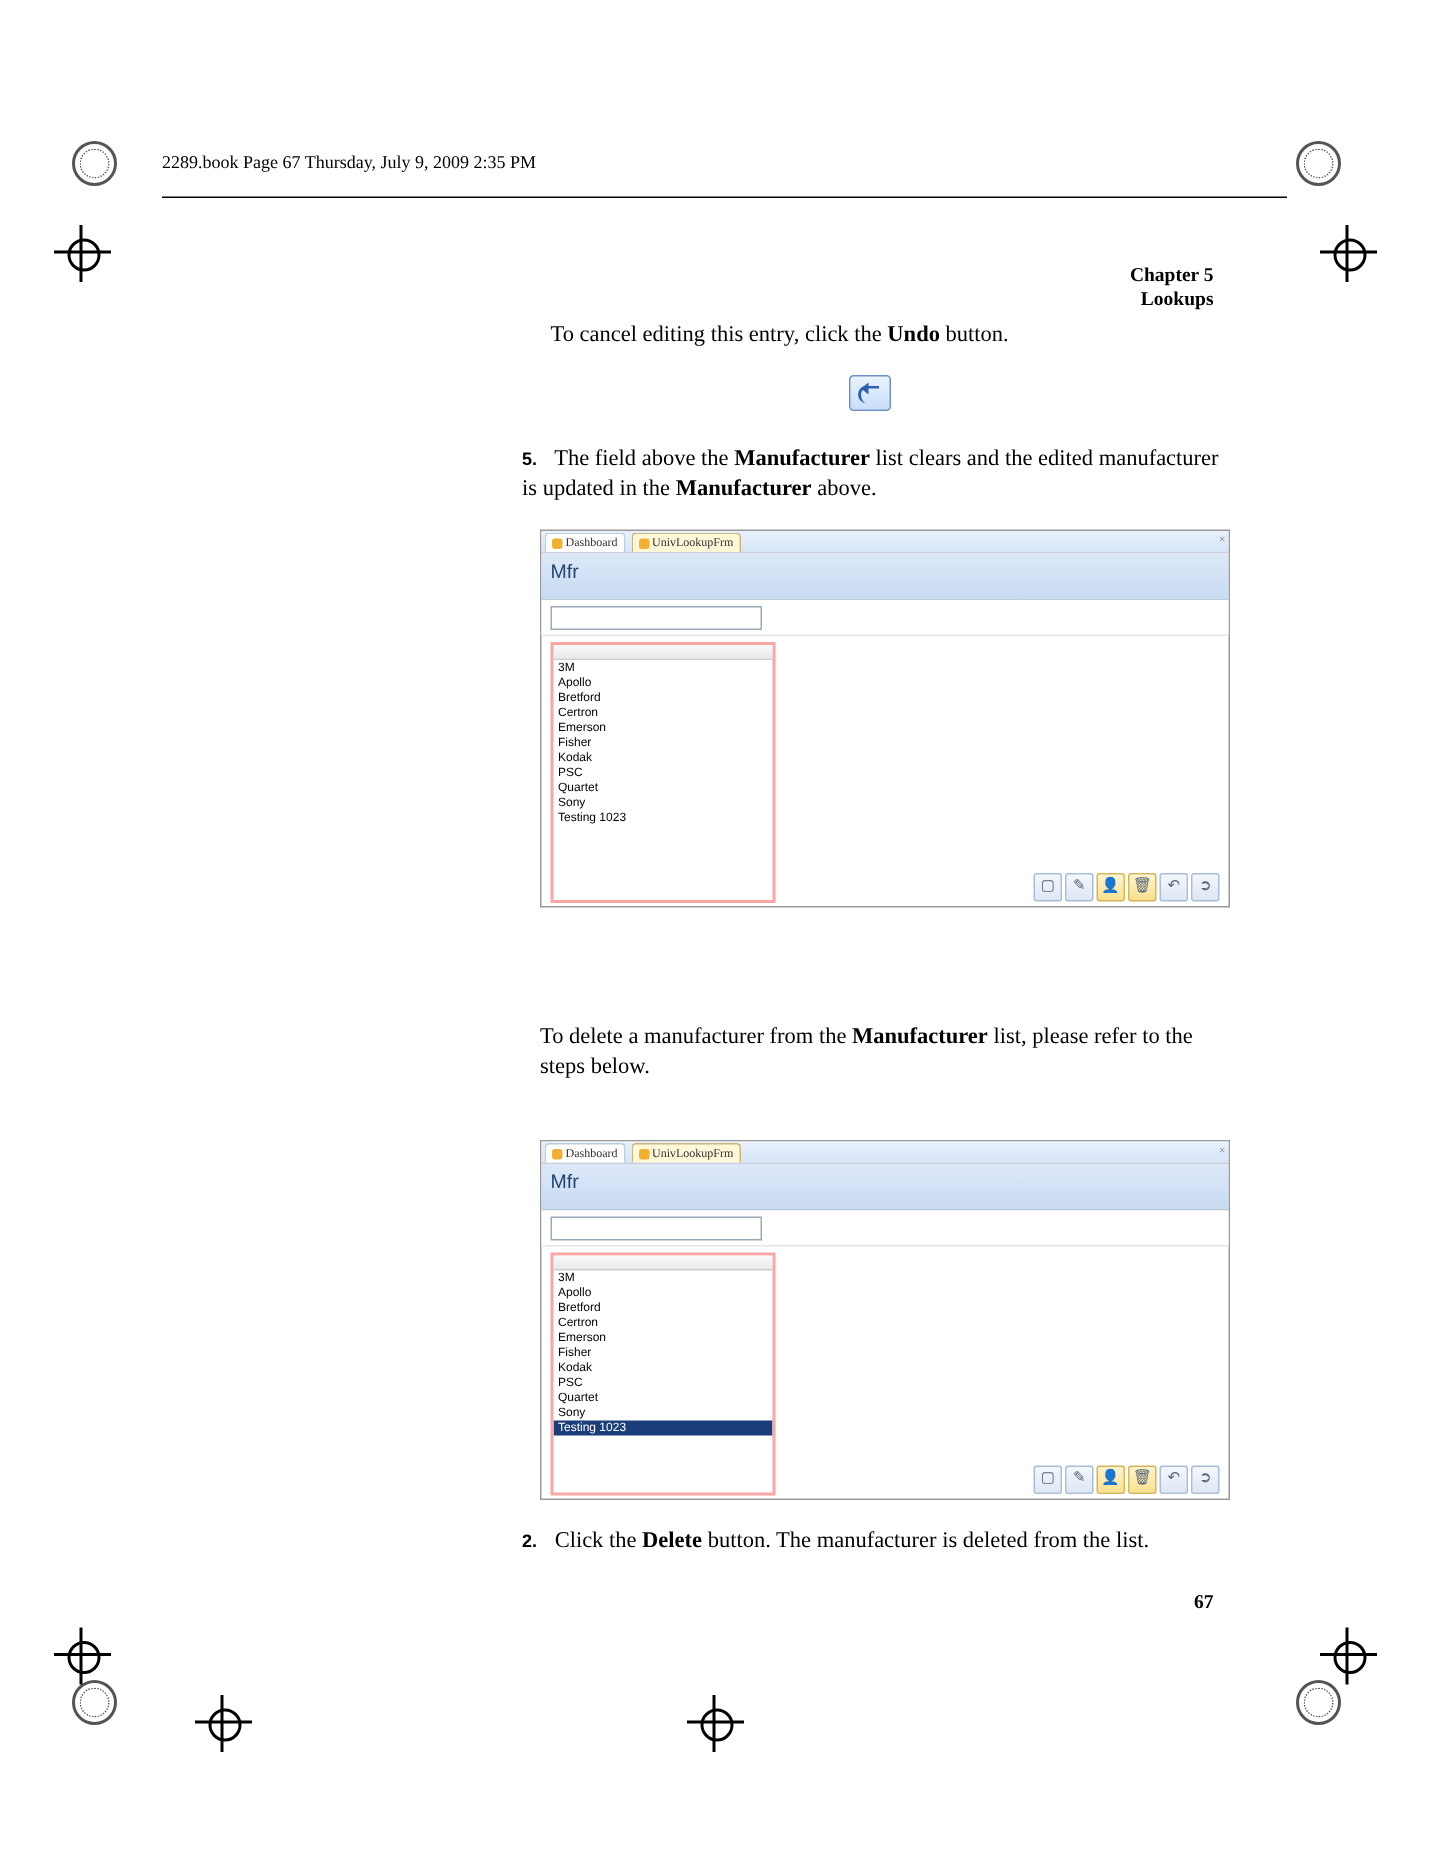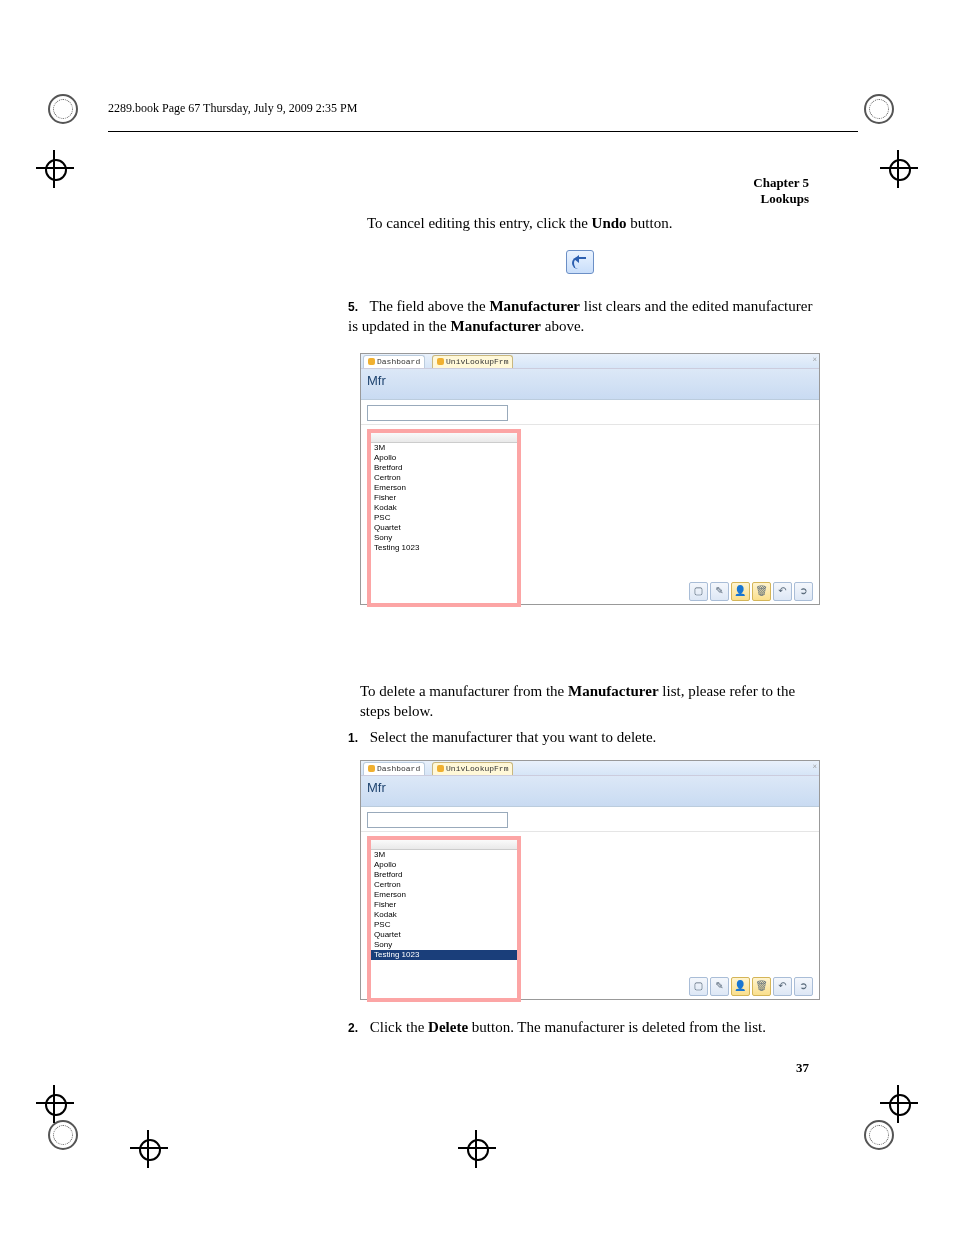--- a/index.html
+++ b/index.html
@@ -9,28 +9,28 @@
 .chapter-block{position:absolute;right:145px;top:175px;text-align:right;font-size:13px;font-weight:bold}
 .body-area{position:absolute;left:195px;width:620px}
 .sidehead{position:absolute;left:195px;font-size:19px;font-weight:bold;line-height:1.25}
 .para{line-height:1.35}
 .num{font-family:Arial,Helvetica,sans-serif;font-size:12px;font-weight:bold;display:inline-block;width:18px}
 .bold{font-weight:bold}
 .undo-btn{display:inline-block;width:26px;height:22px;background:linear-gradient(#eaf3ff,#c9defa);border:1px solid #6b8fc6;border-radius:3px;position:relative}
 .undo-arrow{position:absolute;left:5px;top:6px;width:12px;height:10px;border:2px solid #2c5fb0;border-right:none;border-top-left-radius:10px;border-bottom-left-radius:10px;border-bottom:none}
 .undo-arrow::before{content:"";position:absolute;left:-4px;top:-4px;border:4px solid transparent;border-right:5px solid #2c5fb0}
 .shot{border:1px solid #999;background:#fff;position:relative;width:458px;height:250px;margin-top:8px;margin-left:10px}
-.shot .tabs{background:linear-gradient(#e9f1fb,#d6e5f7);height:14px;font-size:8px;font-family:Liberation Mono, monospace;padding-left:2px;color:#333;border-bottom:1px solid #ccd}
+.shot .tabs{background:linear-gradient(#e9f1fb,#d6e5f7);height:14px;font-size:8px;font-family:Liberation Serif, serif;padding-left:2px;color:#333;border-bottom:1px solid #ccd}
 .shot .tab{display:inline-block;background:#fff8d8;border:1px solid #c9b77f;border-bottom:none;border-top-left-radius:3px;border-top-right-radius:3px;padding:0 4px;height:12px;line-height:12px;margin-right:2px;position:relative;top:1px}
 .shot .tab.first{background:#fff;border-color:#bcd}
 .shot .tab .ticon{display:inline-block;width:7px;height:7px;background:#f0b030;border-radius:2px;margin-right:2px;vertical-align:middle}
 .shot .title-bar{background:linear-gradient(#dce8f7,#c9dbf2);height:22px;font-size:13px;font-family:Arial,sans-serif;color:#204570;padding:4px 6px;border-bottom:1px solid #bcd}
 .shot .input-row{padding:3px 6px;background:#fff;border-bottom:1px solid #e5e5e5}
 .shot .input-row input{width:135px;height:12px;border:1px solid #9ab;font-size:9px;outline:none}
-.shot .list{width:146px;height:170px;border:4px solid #fca5a5;margin:4px 0 12px 6px;font-size:8px;font-family:Arial,sans-serif;overflow:hidden;background:#fff}
+.shot .list{width:146px;height:170px;border:2px solid #fca5a5;margin:4px 0 12px 6px;font-size:8px;font-family:Arial,sans-serif;overflow:hidden;background:#fff}
 .shot .list .hdr{background:linear-gradient(#fafafa,#e9e9e9);border-bottom:1px solid #ccc;height:9px}
 .shot .list .itm{padding:0 3px;height:10px;line-height:10px}
 .shot .list .itm.sel{background:#1a3e7a;color:#fff}
 .shot .toolbar{position:absolute;bottom:4px;right:6px;height:18px;display:flex;gap:2px}
 .shot .toolbar .tbtn{width:17px;height:17px;background:linear-gradient(#f4f7fc,#dde7f5);border:1px solid #a9bdd7;border-radius:2px;font-size:10px;line-height:15px;text-align:center;color:#567}
 .shot .toolbar .tbtn.active{background:linear-gradient(#fff4cf,#fadf8d);border-color:#d4b558}
 .shot .close-x{position:absolute;right:2px;top:1px;font-size:8px;color:#888}
 .page-num{position:absolute;right:145px;top:1060px;font-weight:bold;font-size:13px}
 .printmark{position:absolute;width:42px;height:42px}
 .printmark.corner .ring{width:26px;height:26px;border:2px solid #555;border-radius:50%;position:absolute}
@@ -141,24 +141,20 @@
         <span class="tbtn">➲</span>
       </div>
     </div>
   </div>
 
 
   <div class="body-area" style="top:681px;left:360px;width:466px">
     <span class="para"><span>To delete a manufacturer from the </span><span class="bold">Manufacturer</span><span> list, please refer to the steps below.</span></span>
   </div>
 
-  <div class="body-area" style="top:727px;left:348px;width:466px">
-    <span class="num">1.</span>
-    <span class="para">Select the manufacturer that you want to delete.</span>
-  </div>
 
   <div style="position:absolute;left:350px;top:752px">
     <div class="shot" style="height:238px">
       <span class="close-x">×</span>
       <div class="tabs">
         <span class="tab first"><span class="ticon"></span><span>Dashboard</span></span>
         <span class="tab"><span class="ticon"></span><span>UnivLookupFrm</span></span>
       </div>
       <div class="title-bar">Mfr</div>
       <div class="input-row"><input style=""></div>
@@ -185,14 +181,14 @@
         <span class="tbtn">➲</span>
       </div>
     </div>
   </div>
 
   <div class="body-area" style="top:1017px;left:348px;width:466px">
     <span class="num">2.</span>
     <span class="para"><span>Click the </span><span class="bold">Delete</span><span> button. The manufacturer is deleted from the list.</span></span>
   </div>
 
-  <span class="page-num">37</span>
+  <span class="page-num">67</span>
 </div>
 
 </body></html>

